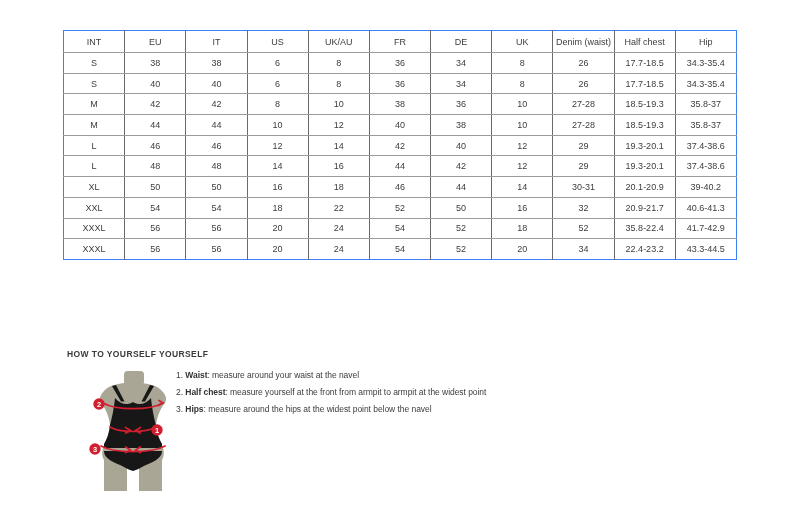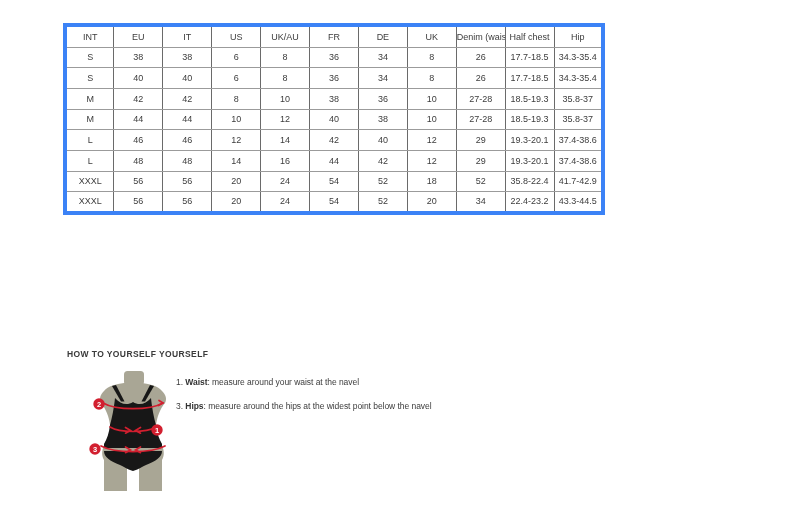--- a/index.html
+++ b/index.html
@@ -6,23 +6,23 @@
   html,body { margin:0; padding:0; }
   body {
     width:798px; height:519px; position:relative; overflow:hidden;
     background:#ffffff;
     font-family:"Liberation Sans", sans-serif;
     color:#3c3c3c;
   }
 
   
   .size-table {
-    position:absolute; left:63px; top:23px; width:542px;
+    position:absolute; left:63px; top:30px; width:674px;
     border-collapse:collapse; table-layout:fixed;
-    border:4px solid #3b82f6;
+    border:1px solid #3b82f6;
   }
   .size-table th, .size-table td {
     height:20.7px; padding:0;
     font-size:9px; font-weight:400; color:#3c3c3c;
     text-align:center; vertical-align:middle;
     border-right:1px solid #6a6a6a;
     border-bottom:1px solid #9b9b9b;
     white-space:nowrap; overflow:hidden;
   }
   .size-table th { height:22px; }
@@ -31,21 +31,21 @@
 
   
   .measure-title {
     position:absolute; left:67px; top:349px;
     font-size:8.5px; font-weight:bold; color:#3a3a3a; letter-spacing:0.4px;
   }
   .steps {
     position:absolute; left:176px; top:370px;
     font-size:8.5px; color:#3c3c3c; letter-spacing:-0.05px;
   }
-  .step { height:17px; line-height:11px;margin-top:7px; }
+  .step { height:17px; line-height:11px; }
   .step b { font-weight:bold; color:#333; }
 
   .figure-wrap {
     position:absolute; left:75px; top:370px; width:112px; height:130px;
   }
   .figure-wrap svg { display:block; width:112px; height:130px; }
 </style>
 </head>
 <body>
 
@@ -138,20 +138,46 @@
         <td>14</td>
         <td>16</td>
         <td>44</td>
         <td>42</td>
         <td>12</td>
         <td>29</td>
         <td>19.3-20.1</td>
         <td>37.4-38.6</td>
       </tr>
       <tr>
+        <td>XL</td>
+        <td>50</td>
+        <td>50</td>
+        <td>16</td>
+        <td>18</td>
+        <td>46</td>
+        <td>44</td>
+        <td>14</td>
+        <td>30-31</td>
+        <td>20.1-20.9</td>
+        <td>39-40.2</td>
+      </tr>
+      <tr>
+        <td>XXL</td>
+        <td>54</td>
+        <td>54</td>
+        <td>18</td>
+        <td>22</td>
+        <td>52</td>
+        <td>50</td>
+        <td>16</td>
+        <td>32</td>
+        <td>20.9-21.7</td>
+        <td>40.6-41.3</td>
+      </tr>
+      <tr>
         <td>XXXL</td>
         <td>56</td>
         <td>56</td>
         <td>20</td>
         <td>24</td>
         <td>54</td>
         <td>52</td>
         <td>18</td>
         <td>52</td>
         <td>35.8-22.4</td>
@@ -170,20 +196,21 @@
         <td>22.4-23.2</td>
         <td>43.3-44.5</td>
       </tr>
     </tbody>
 </table>
 
 <div class="measure-title">HOW TO YOURSELF YOURSELF</div>
 
 <div class="steps">
   <div class="step"><span>1. </span><b>Waist</b><span>: measure around your waist at the navel</span></div>
+  <div class="step"><span>2. </span><b>Half chest</b><span>: measure yourself at the front from armpit to armpit at the widest point</span></div>
   <div class="step"><span>3. </span><b>Hips</b><span>: measure around the hips at the widest point below the navel</span></div>
 </div>
 
 <div class="figure-wrap">
   <svg viewBox="0 0 112 130">
 
     <g>
       <rect x="49" y="1" width="20" height="14" rx="3.5" fill="#a9a695"></rect>
       <path fill="#a9a695" d="M 49,13
         C 41,14 33,16 29,21 C 25,25 24,29 26,33

